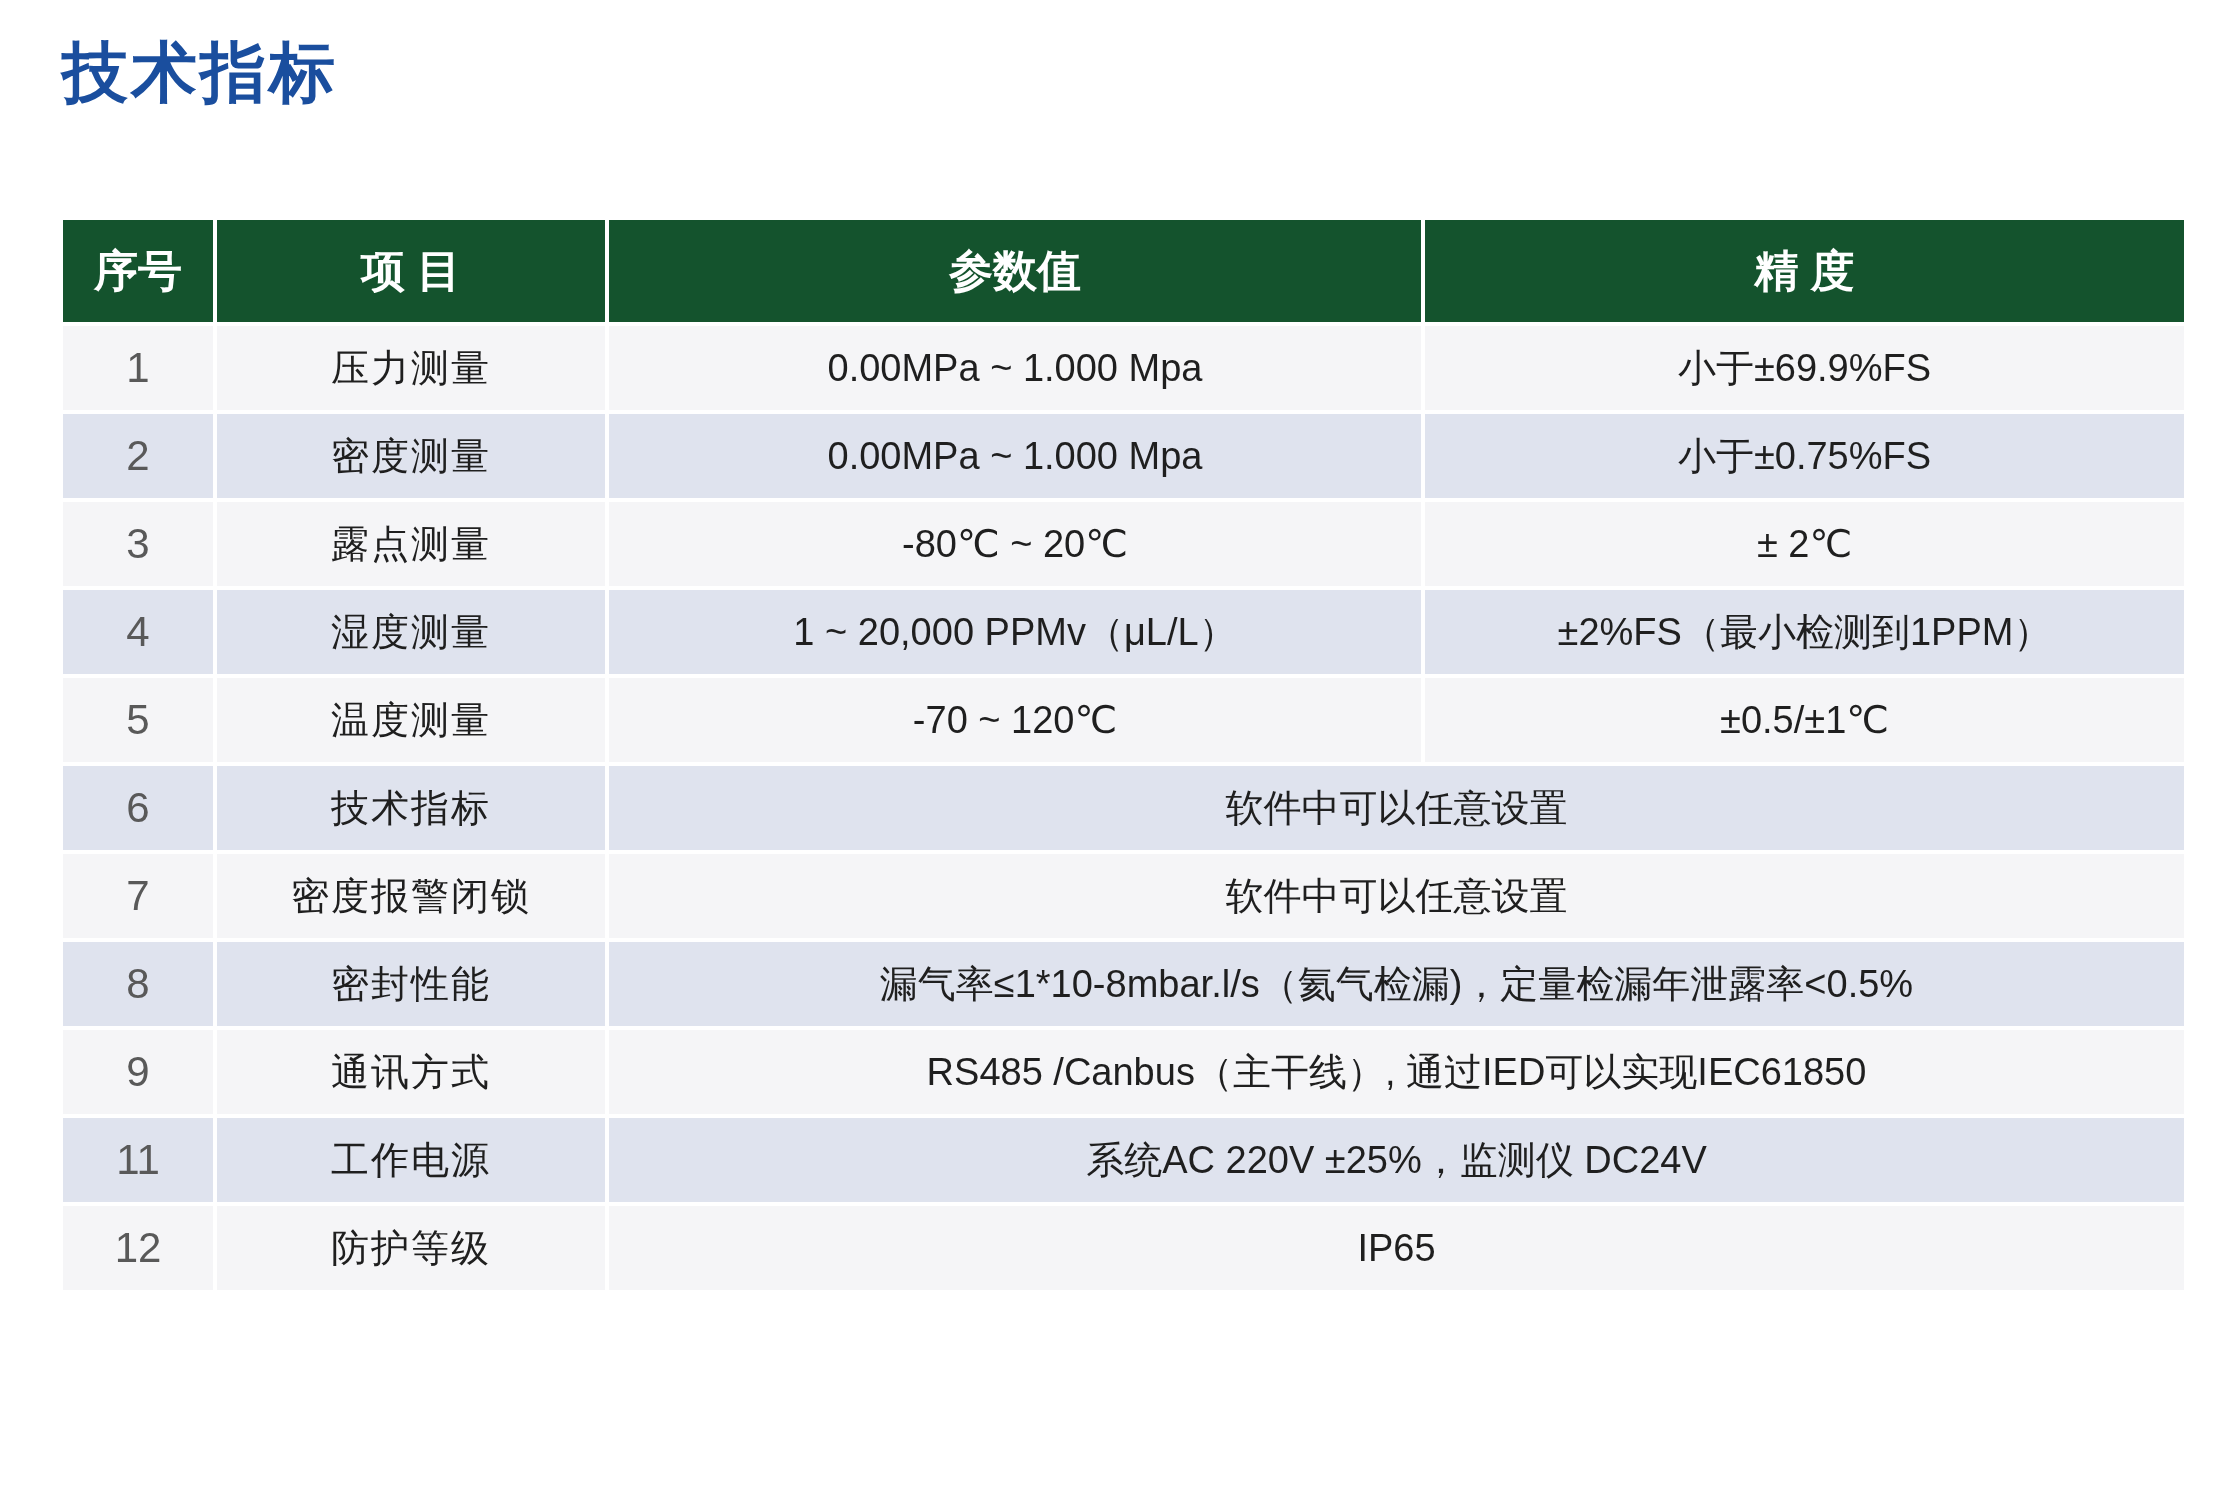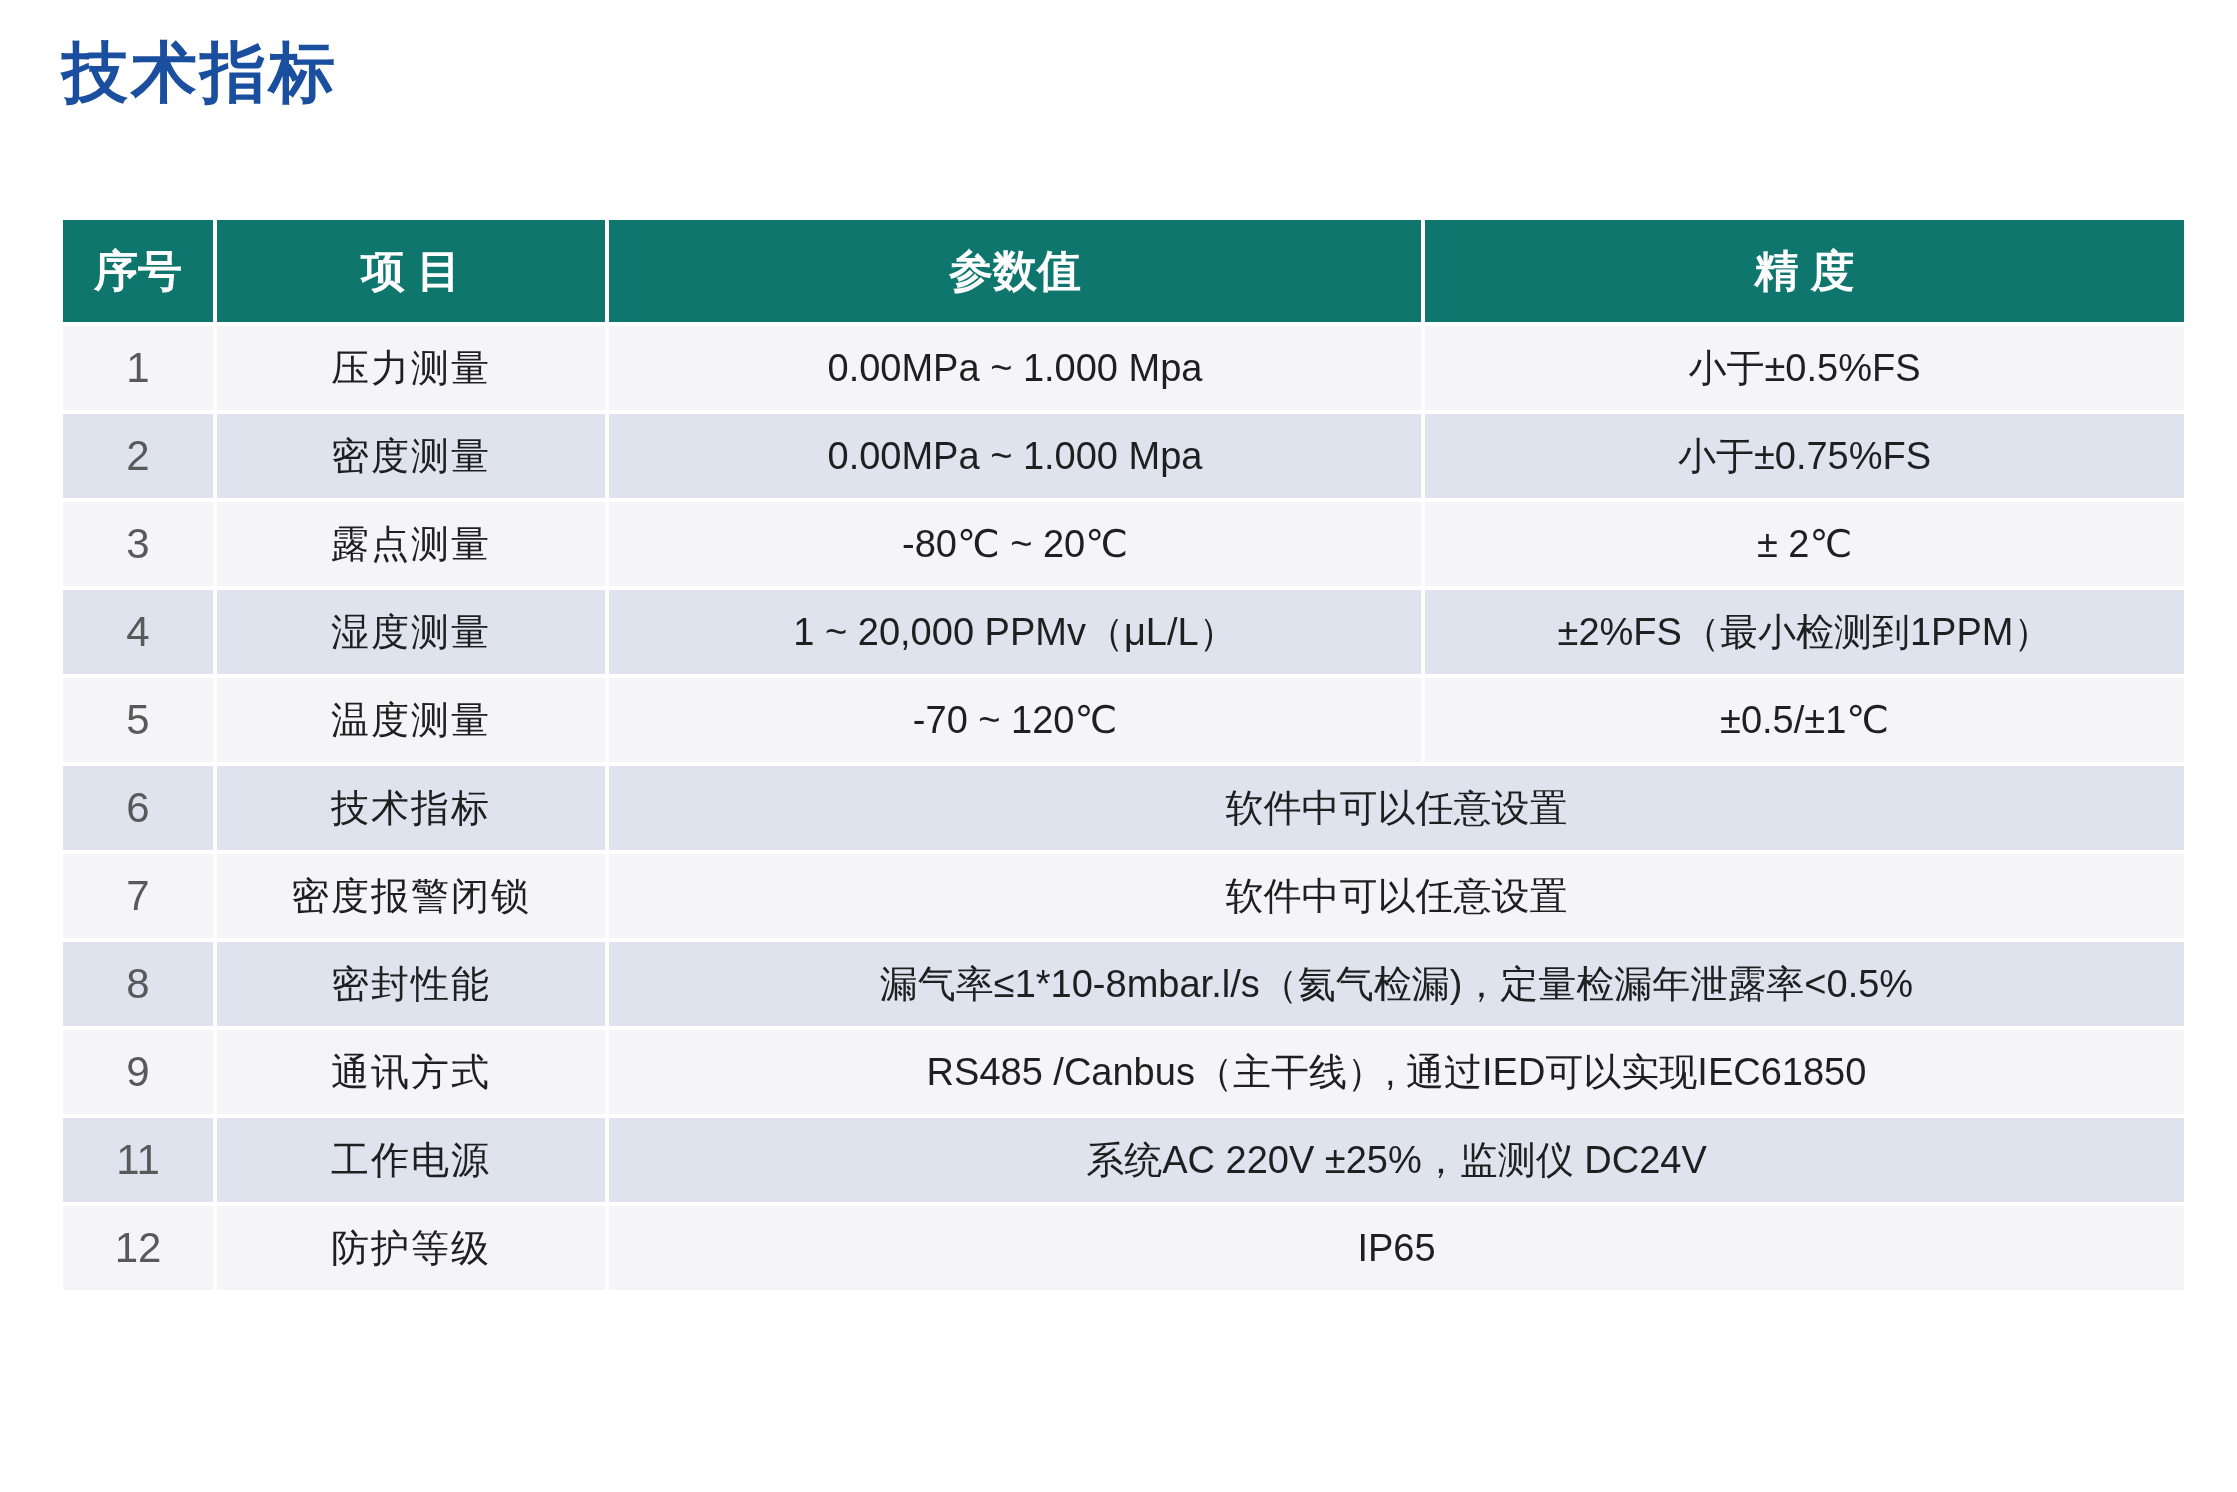--- a/index.html
+++ b/index.html
@@ -33,21 +33,21 @@
     table-layout: fixed;
     border-collapse: separate;
     border-spacing: 4px;
   }
   col.c-no   { width: 150px; }
   col.c-item { width: 388px; }
   col.c-val  { width: 812px; }
   col.c-prec { width: 759px; }
 
   th {
-    background: #0f766e;
+    background: #14532d;
     color: #ffffff;
     font-size: 44px;
     font-weight: bold;
     height: 102px;
     text-align: center;
     vertical-align: middle;
     padding: 0;
   }
   td {
     height: 84px;
@@ -84,21 +84,21 @@
         <th>项 目</th>
         <th>参数值</th>
         <th>精 度</th>
       </tr>
     </thead>
     <tbody>
       <tr>
         <td class="cell-no">1</td>
         <td class="cell-item">压力测量</td>
         <td>0.00MPa ~ 1.000 Mpa</td>
-        <td>小于±0.5%FS</td>
+        <td>小于±69.9%FS</td>
       </tr>
       <tr>
         <td class="cell-no">2</td>
         <td class="cell-item">密度测量</td>
         <td>0.00MPa ~ 1.000 Mpa</td>
         <td>小于±0.75%FS</td>
       </tr>
       <tr>
         <td class="cell-no">3</td>
         <td class="cell-item">露点测量</td>

